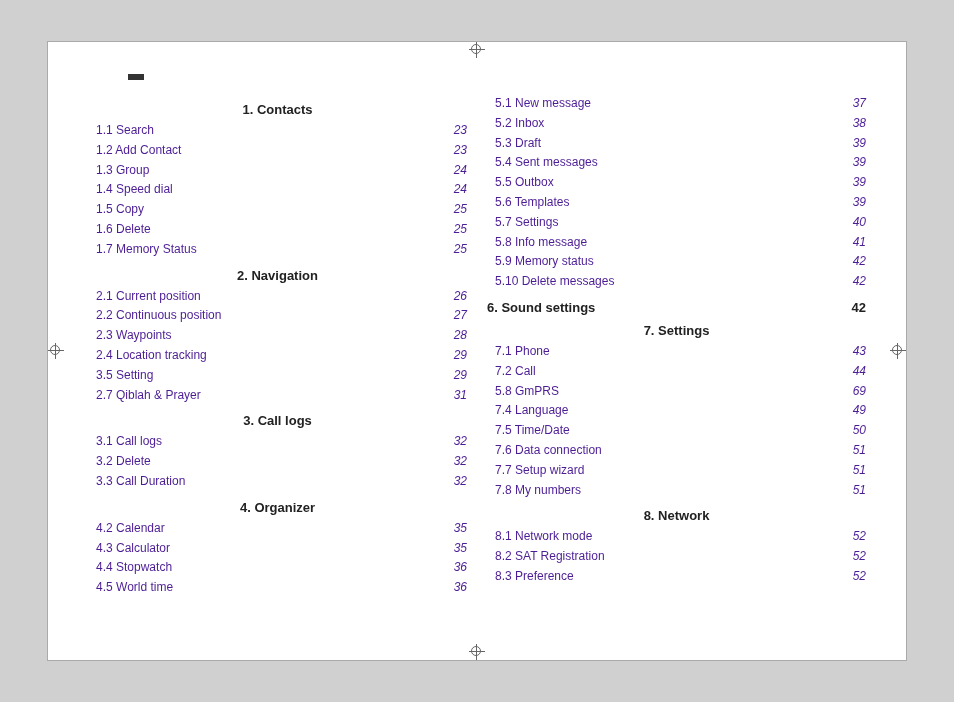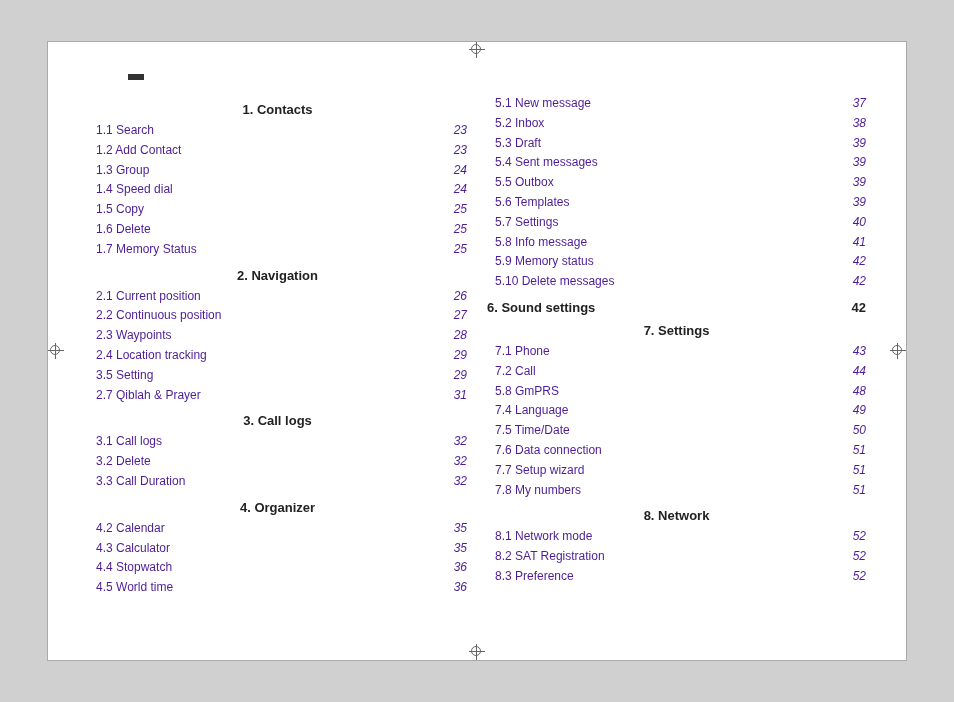--- a/index.html
+++ b/index.html
@@ -234,21 +234,21 @@
         <div class="toc-row">
           <span class="label">7.1  Phone</span>
           <span class="page-num">43</span>
         </div>
         <div class="toc-row">
           <span class="label">7.2  Call</span>
           <span class="page-num">44</span>
         </div>
         <div class="toc-row">
           <span class="label">5.8  GmPRS</span>
-          <span class="page-num">48</span>
+          <span class="page-num">69</span>
         </div>
         <div class="toc-row">
           <span class="label">7.4  Language</span>
           <span class="page-num">49</span>
         </div>
         <div class="toc-row">
           <span class="label">7.5  Time/Date</span>
           <span class="page-num">50</span>
         </div>
         <div class="toc-row">

